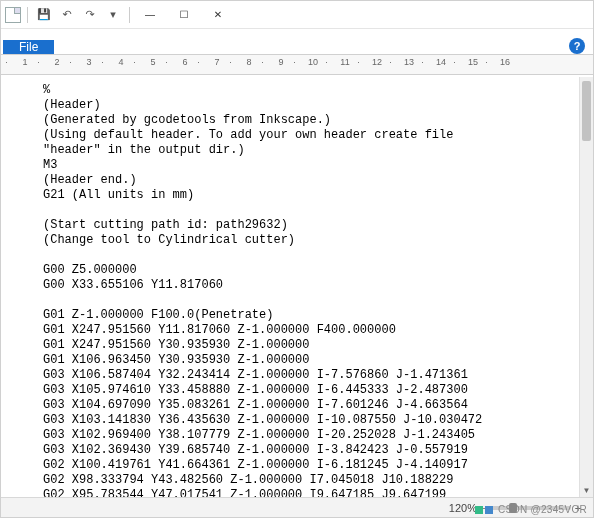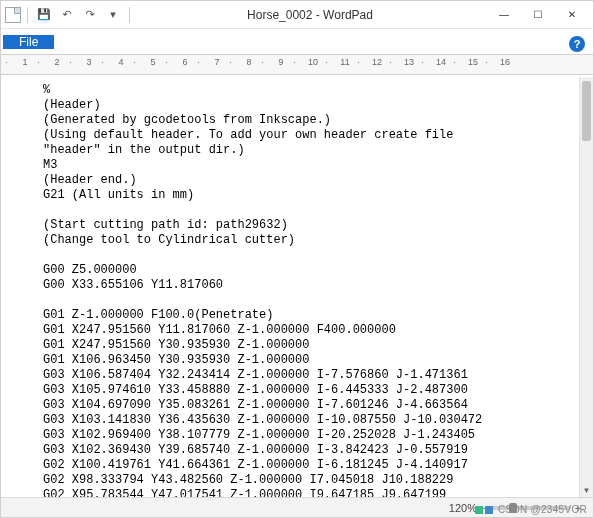--- a/index.html
+++ b/index.html
@@ -29,21 +29,21 @@
   .sep { width:1px; height:16px; background:#ccc; margin:0 3px; }
   .qat-btn { width:20px; height:20px; display:flex; align-items:center; justify-content:center; color:#555; font-size:11px; }
   .title-text { flex:1; text-align:center; color:#333; font-size:12px; }
   .win-controls { display:flex; }
   .win-btn { width:34px; height:24px; display:flex; align-items:center; justify-content:center; font-size:10px; color:#333; }
 
   
   .tabstrip {
     height: 26px;
     display:flex;
-    align-items:center;
+    align-items:flex-end;
     background:#fff;
     border-bottom:1px solid #d0d0d0;
     padding-left:2px;
     gap:24px;
   }
   .tab {
     padding:0 16px;
     display:flex; align-items:center;
     font-size:12px;
     color:#333;
@@ -124,21 +124,20 @@
 <div class="titlebar">
   <div class="titlebar-left">
     <span class="doc-icon"></span>
     <span class="sep"></span>
     <span class="qat-btn">💾</span>
     <span class="qat-btn">↶</span>
     <span class="qat-btn">↷</span>
     <span class="qat-btn">▾</span>
     <span class="sep"></span>
   </div>
-  <div class="title-text">Horse_0002 - WordPad</div>
   <div class="win-controls">
     <div class="win-btn">—</div>
     <div class="win-btn">☐</div>
     <div class="win-btn close">✕</div>
   </div>
 </div>
 
 <div class="tabstrip">
   <div class="tab file">File</div>
   <div class="tab-spacer"></div>

